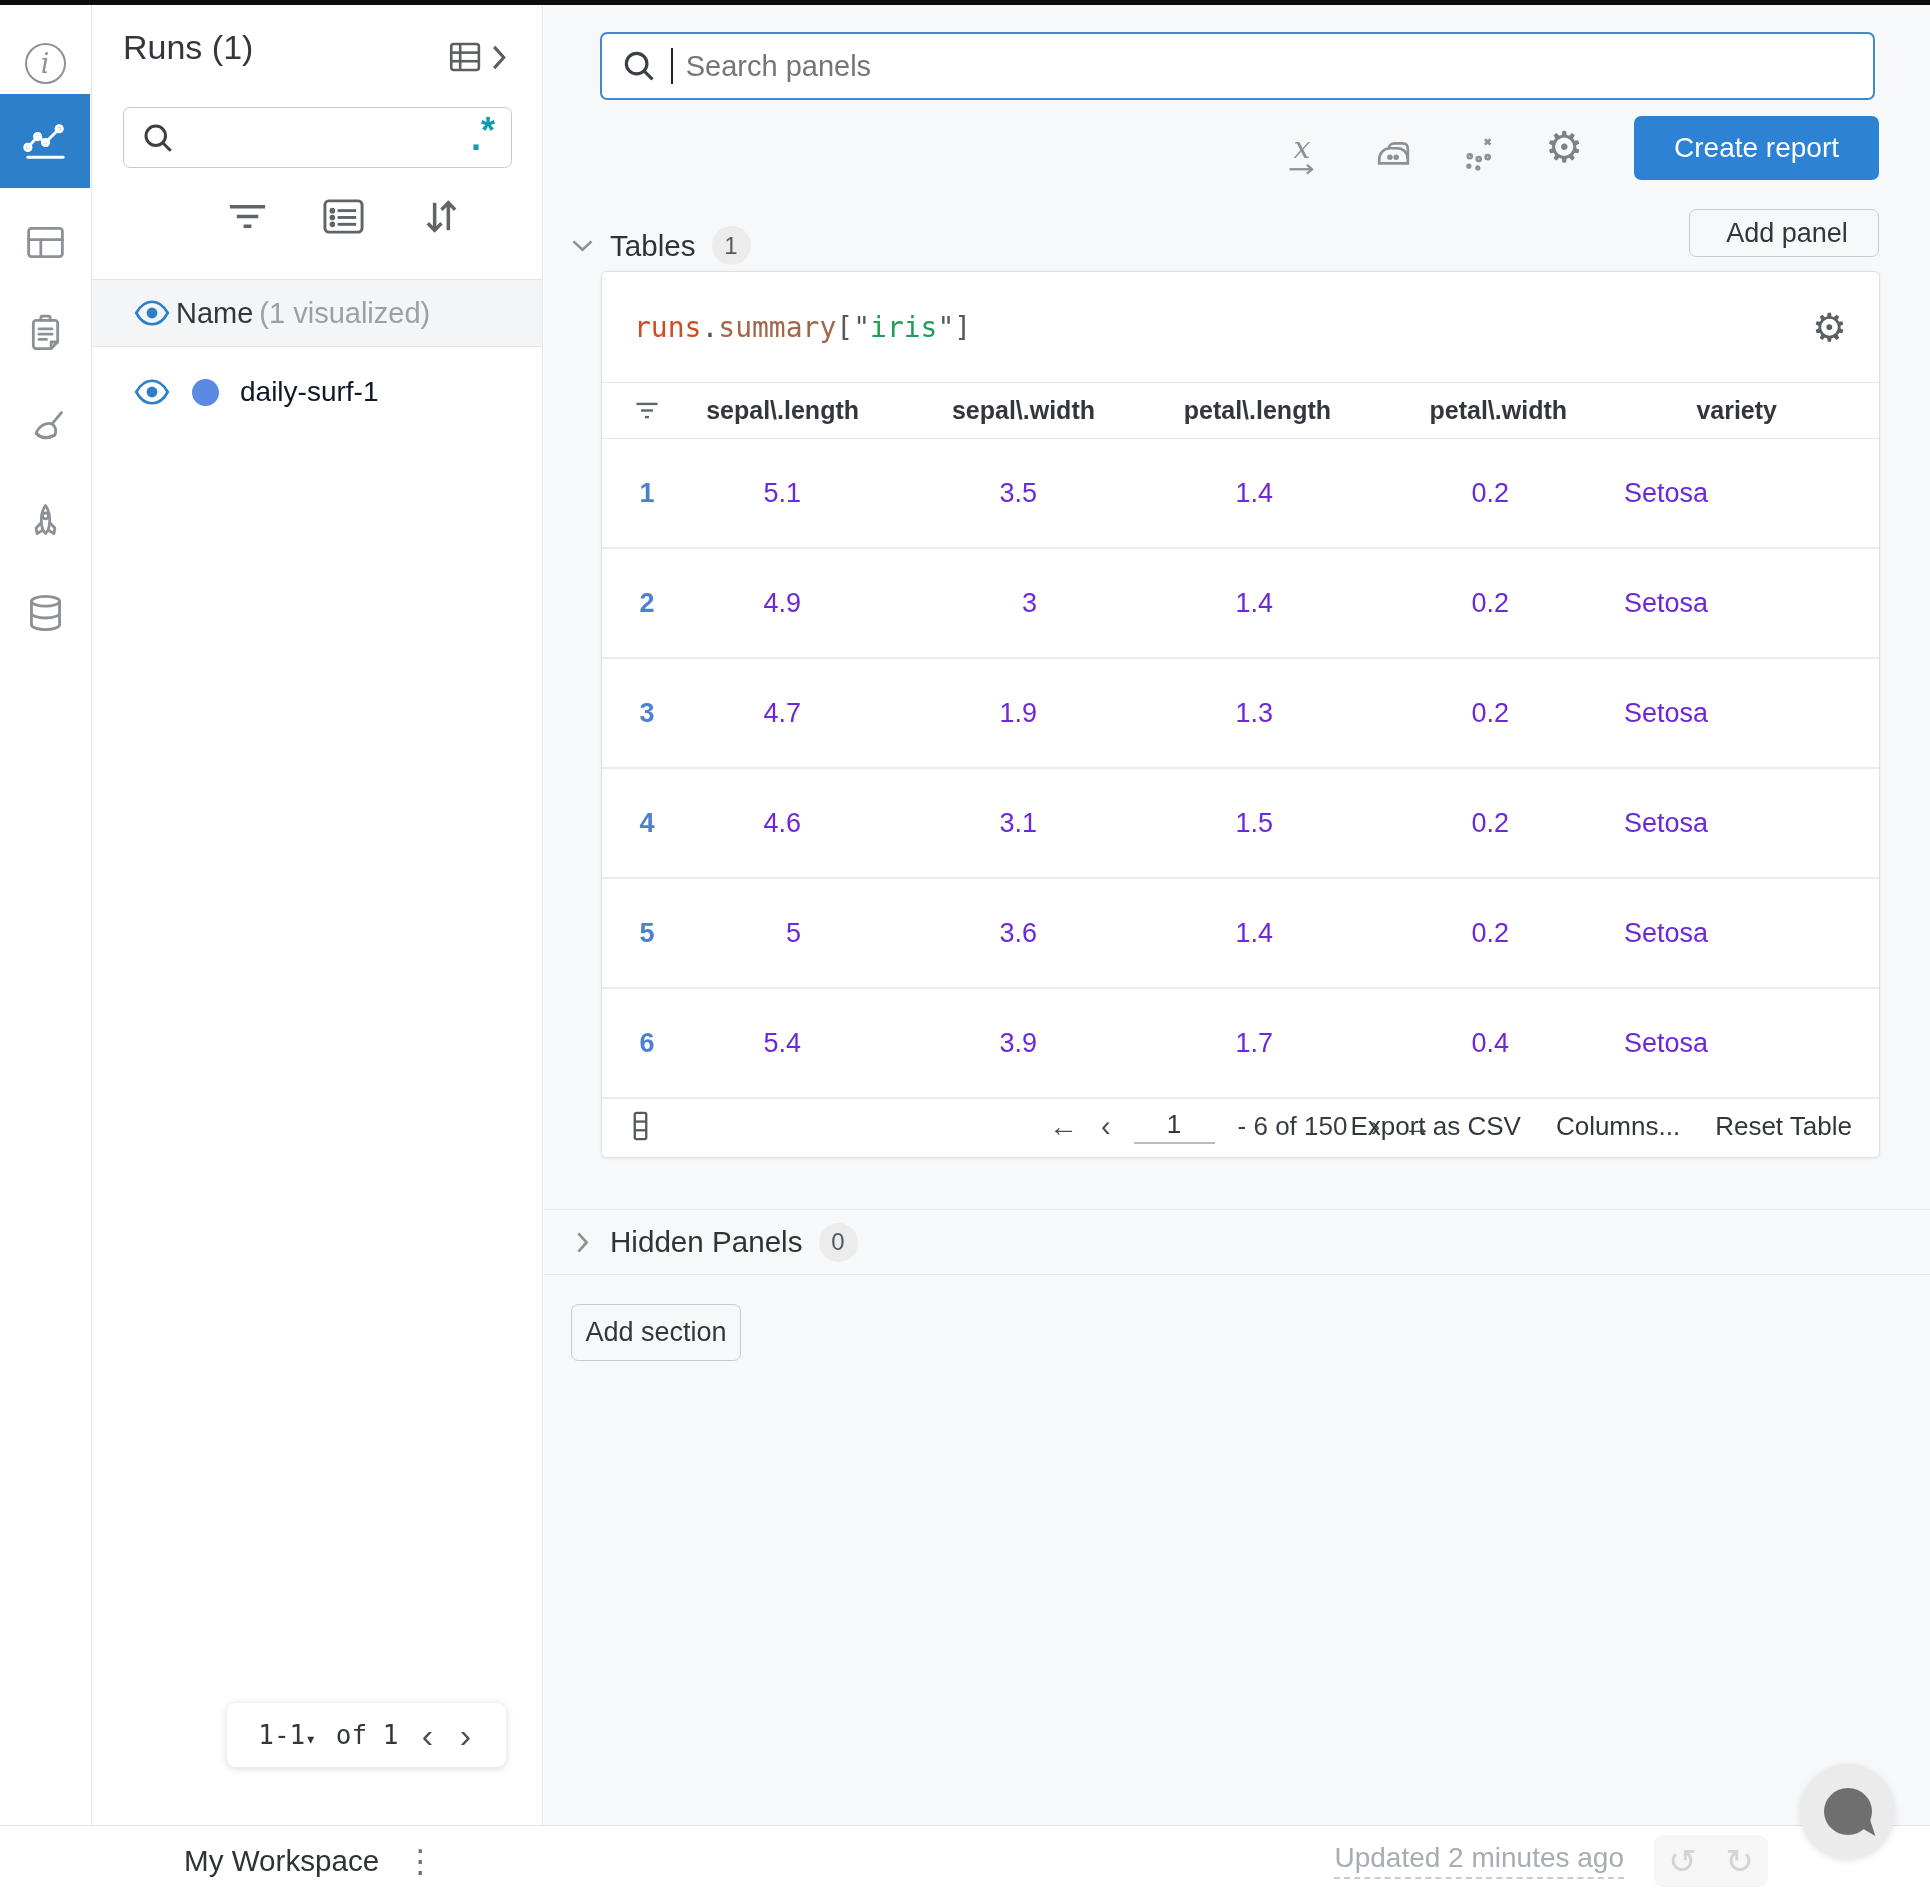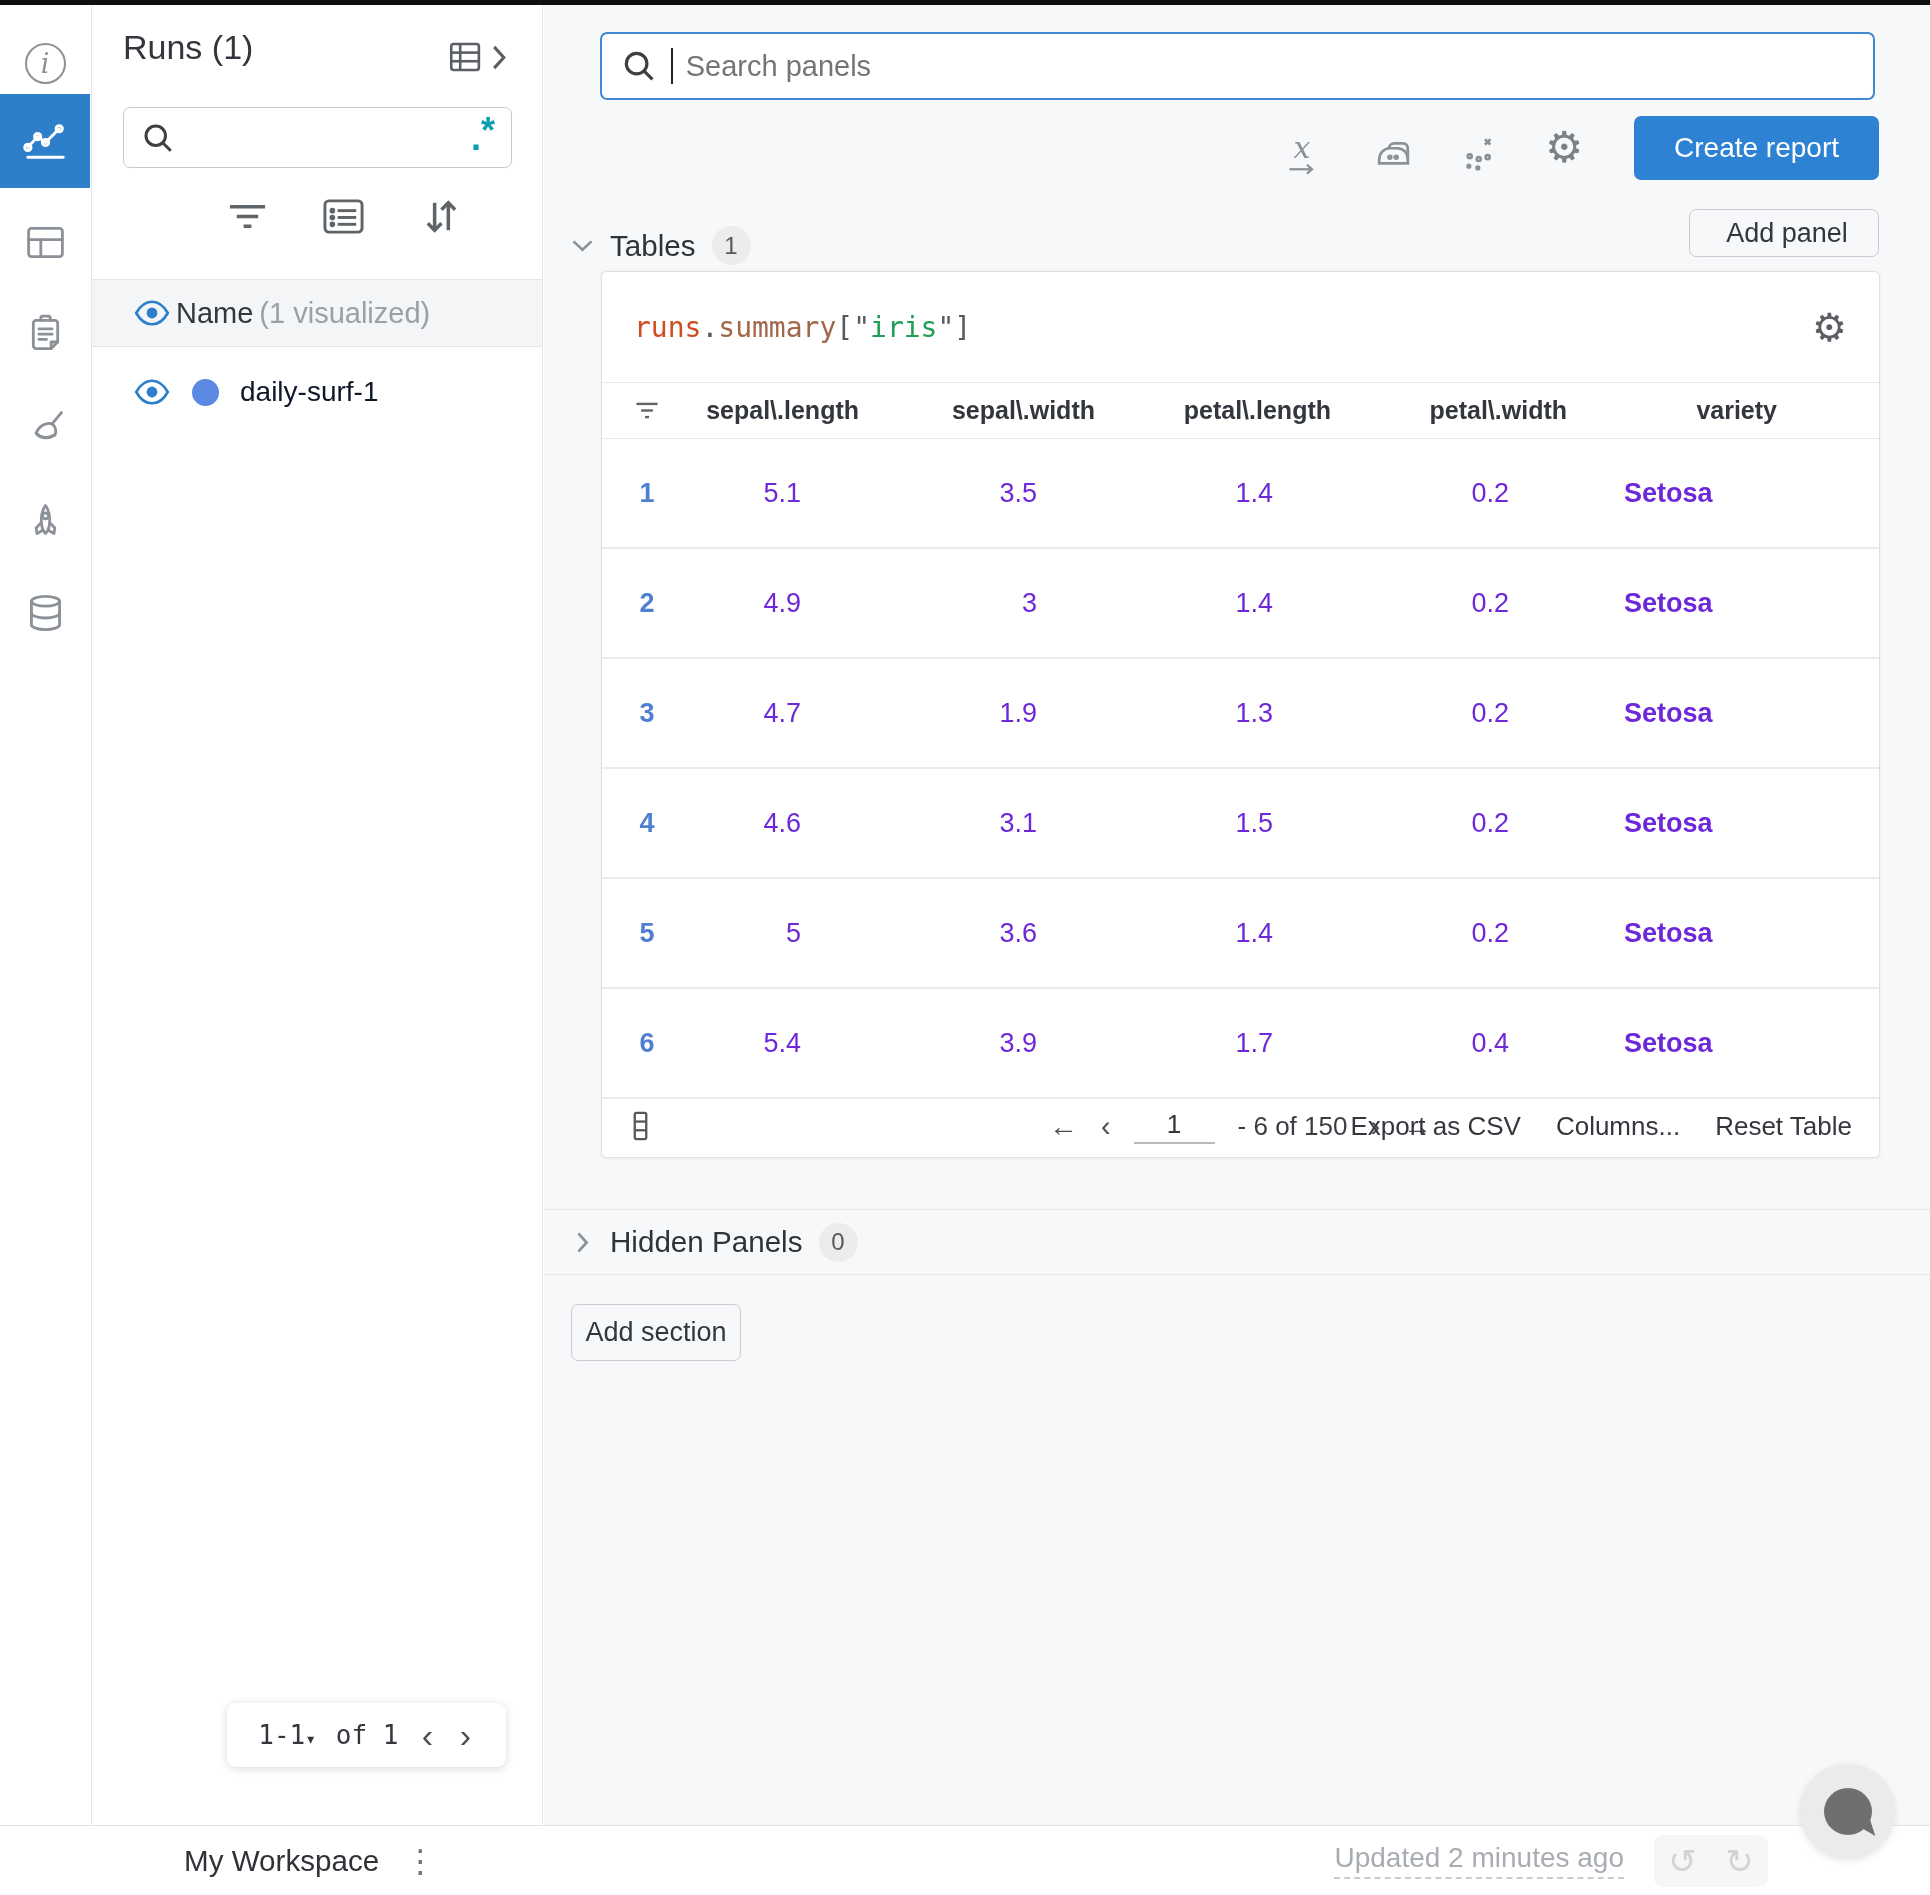--- a/index.html
+++ b/index.html
@@ -74,21 +74,21 @@
 
   .tgrid { display:grid; grid-template-columns:90px 224px 236px 236px 236px 1fr; align-items:center; }
   .thead { height:56px; border-bottom:1.8px solid #e8e8e8; }
   .th { font-size:25px; font-weight:bold; color:#33373d; text-align:right; padding-right:57px; }
   .th:last-child { padding-right:102px; }
   .th-filter { display:flex; justify-content:center; }
   .trow { height:110px; border-bottom:2.7px solid #ebebeb; }
   .trow:last-of-type { border-bottom:2.7px solid #ebebeb; }
   .cell { font-size:27px; color:#6d28d9; text-align:right; padding-right:115px; }
   .cell.idx { color:#4e7fd0; font-weight:bold; text-align:center; padding:0; cursor:pointer; }
-  .cell.variety { text-align:left; padding:0;font-weight:bold; }
+  .cell.variety { text-align:left; padding:0; }
   .card-foot { height:54px; display:flex; align-items:center; padding:0 27px; position:relative; }
   .pager-center { position:absolute; left:0; right:0; display:flex; align-items:center; justify-content:center; gap:23px; font-size:27px; color:#4a4e53; }
   .pager-center .arr { cursor:pointer; font-size:29px; }
   .page-input { width:81px; border-bottom:2.7px solid #b9bbbd; text-align:center; font-size:26px; color:#33373d; padding-bottom:1.8px; cursor:text; }
   .range-label { color:#3a3e44; font-size:26px; }
   .foot-actions { margin-left:auto; display:flex; gap:35px; font-size:26px; color:#33373d; position:relative; z-index:2; }
   .foot-actions span { cursor:pointer; }
 
   
   .footer { position:absolute; left:0; top:1825px; width:1931px; height:70px; background:#fff; border-top:1.8px solid #e2e3e5; display:flex; align-items:center; }

